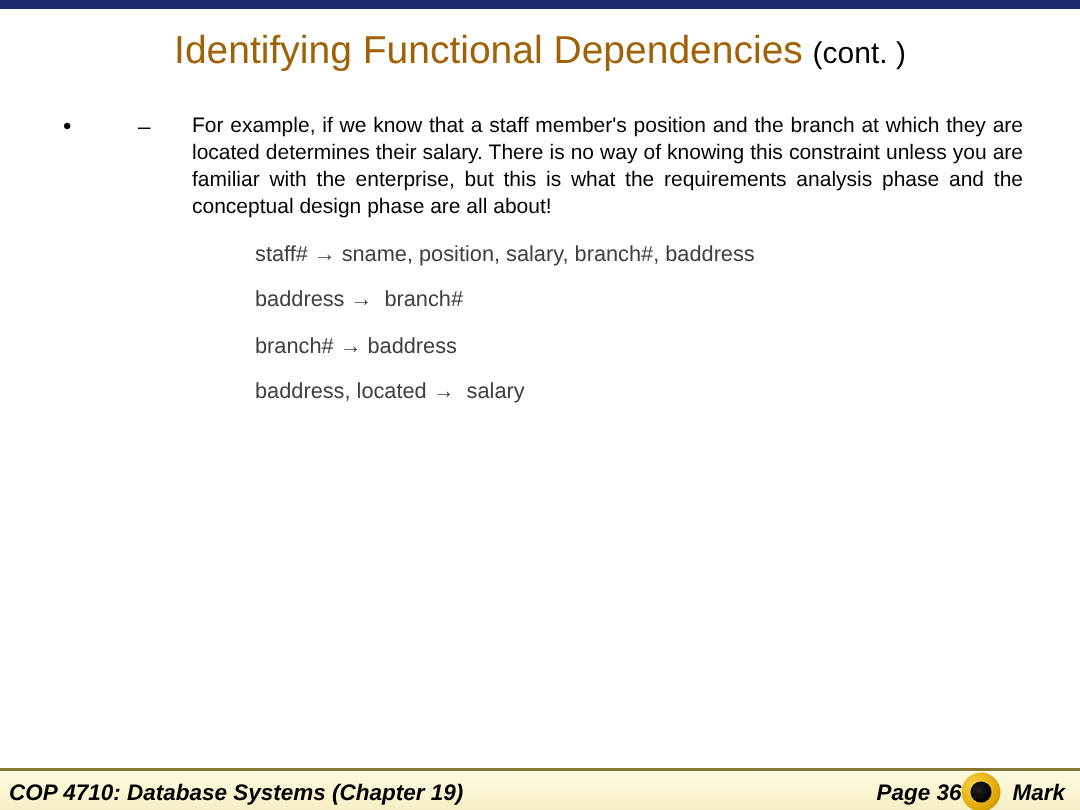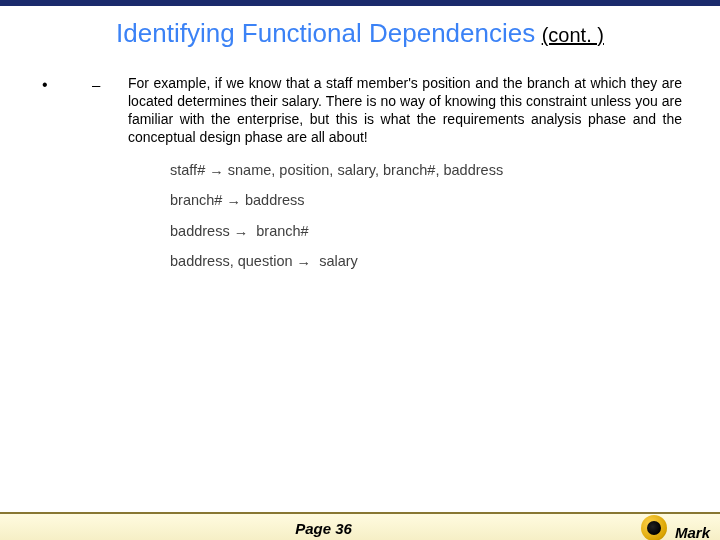--- a/index.html
+++ b/index.html
@@ -18,30 +18,29 @@
     height: 540px;
     position: relative;
     border-top: 6px solid #1a2a6c;
   }
   .title-wrap {
     padding: 12px 40px 6px 40px;
     text-align: center;
   }
   .title {
     font-size: 26px;
-    color: #3b82f6;
+    color: #a16207;
     font-weight: normal;
     display: inline;
   }
   .title-suffix {
     font-size: 20px;
     color: #000;
     display: inline;
     margin-left: 2px;
-    text-decoration: underline;
   }
   .content {
     padding: 4px 38px 0 38px;
   }
   ul.top {
     list-style: none;
     margin: 0;
     padding: 0;
   }
   ul.top > li {
@@ -115,26 +114,26 @@
     font-size: 15px;
     font-style: italic;
     font-weight: bold;
     color: #000;
   }
   .footer-left {
     flex: 0 0 auto;
   }
   .footer-center {
     flex: 1 1 auto;
-    text-align: center;
+    text-align: right;
   }
   .footer-right {
     flex: 0 0 auto;
     display: flex;
-    align-items: flex-end;
+    align-items: center;
     gap: 8px;
   }
   .logo {
     width: 26px;
     height: 26px;
     border-radius: 50%;
     background: radial-gradient(circle at 35% 35%, #ffd24a 0%, #d9a300 70%, #8a6a00 100%);
     position: relative;
     flex: 0 0 auto;
   }
@@ -162,42 +161,43 @@
         <ul class="sub">
           <li>
             <span>For example, if we know that a staff member's position and the branch at which they are located determines their salary.  There is no way of knowing this constraint unless you are familiar with the enterprise, but this is what the requirements analysis phase and the conceptual design phase are all about!</span>
             <div class="fd-list">
               <div class="fd-item">
                 <span>staff#</span>
                 <span class="arrow"> → </span>
                 <span>sname, position, salary, branch#, baddress</span>
               </div>
               <div class="fd-item">
+                <span>baddress</span>
+                <span class="arrow"> → </span>
+                &nbsp;<span>branch#</span>
+              </div>
+              <div class="fd-item">
                 <span>branch#</span>
                 <span class="arrow"> → </span>
                 <span>baddress</span>
               </div>
               <div class="fd-item">
-                <span>baddress</span>
-                <span class="arrow"> → </span>
-                &nbsp;<span>branch#</span>
-              </div>
-              <div class="fd-item">
-                <span>baddress, question</span>
+                <span>baddress, located</span>
                 <span class="arrow"> → </span>
                 &nbsp;<span>salary</span>
               </div>
             </div>
           </li>
         </ul>
       </li>
     </ul>
   </div>
 
   <div class="footer">
+    <div class="footer-left">COP 4710: Database Systems  (Chapter 19)</div>
     <div class="footer-center">Page 36</div>
     <div class="footer-right">
       <div class="logo"></div>
       <span>Mark</span>
     </div>
   </div>
 
 </div>
 
 </body></html>

